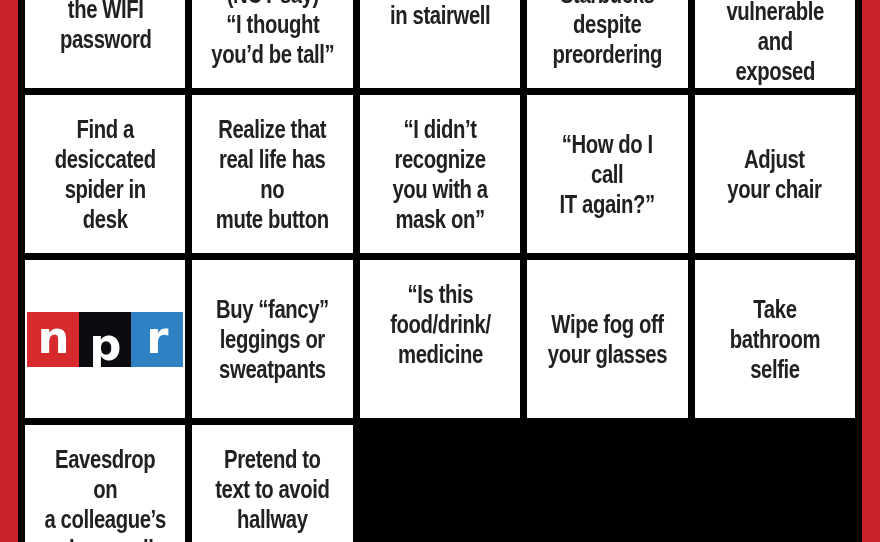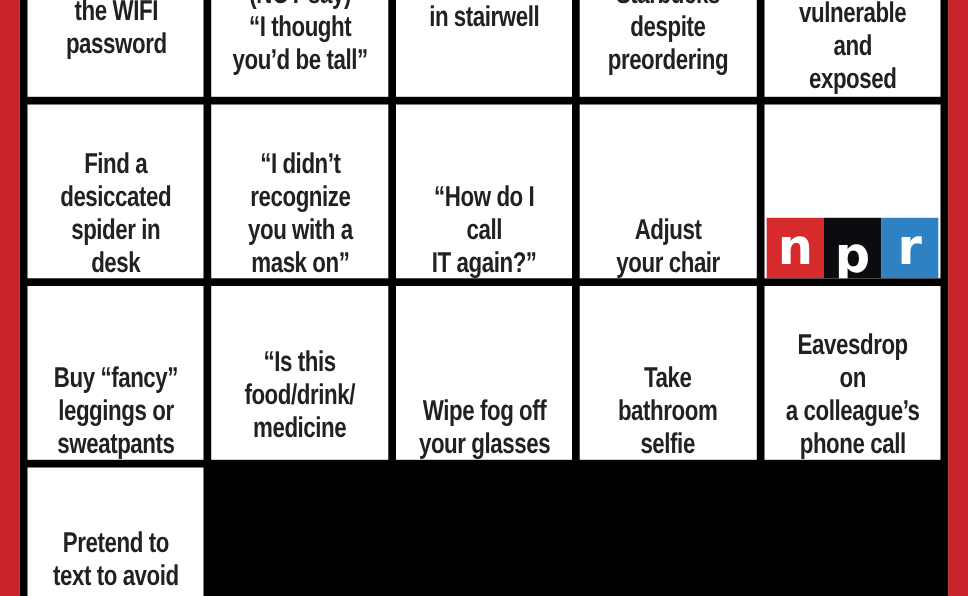--- a/index.html
+++ b/index.html
@@ -5,21 +5,21 @@
   html,body{margin:0;padding:0;}
   #screen{position:relative;width:880px;height:542px;background:#ffffff;overflow:hidden;
           font-family:"Liberation Sans",sans-serif;}
   .side-bar{position:absolute;top:0;width:18px;height:542px;background:#c9242b;}
   #left-bar{left:0;}
   #right-bar{right:0;}
   
   #card{position:absolute;left:18px;top:-77px;width:830px;height:653px;background:#000;
         border:7px solid #000;display:grid;grid-template-columns:repeat(5,1fr);
         grid-template-rows:repeat(4,158px);gap:7px;}
-  .cell{background:#fff;display:flex;align-items:flex-end;justify-content:center;
+  .cell{background:#fff;display:flex;align-items:center;justify-content:center;
         text-align:center;color:#232021;font-weight:bold;font-size:26px;line-height:30px;
         letter-spacing:-0.5px;overflow:hidden;}
   .cell-text{white-space:pre-line;display:block;transform:scaleX(0.78);transform-origin:50% 50%;}
   
   .top-align{align-items:flex-start;}
   .top-align .cell-text{transform-origin:50% 0;}
   .pt64{padding-top:64px;}
   .pt49{padding-top:49px;}
   .pt70{padding-top:70px;}
   .pt66{padding-top:66px;}
@@ -60,20 +60,25 @@
     </div>
     <div class="cell top-align pt66">
       <span class="cell-text">vulnerable and
 exposed</span>
     </div>
 
     <div class="cell">
       <span class="cell-text">Find a
 desiccated
 spider in desk</span>
+    </div>
+    <div class="cell">
+      <span class="cell-text">Realize that
+real life has no
+mute button</span>
     </div>
     <div class="cell">
       <span class="cell-text">“I didn’t
 recognize
 you with a
 mask on”</span>
     </div>
 
     <div class="cell">
       <span class="cell-text">“How do I call

